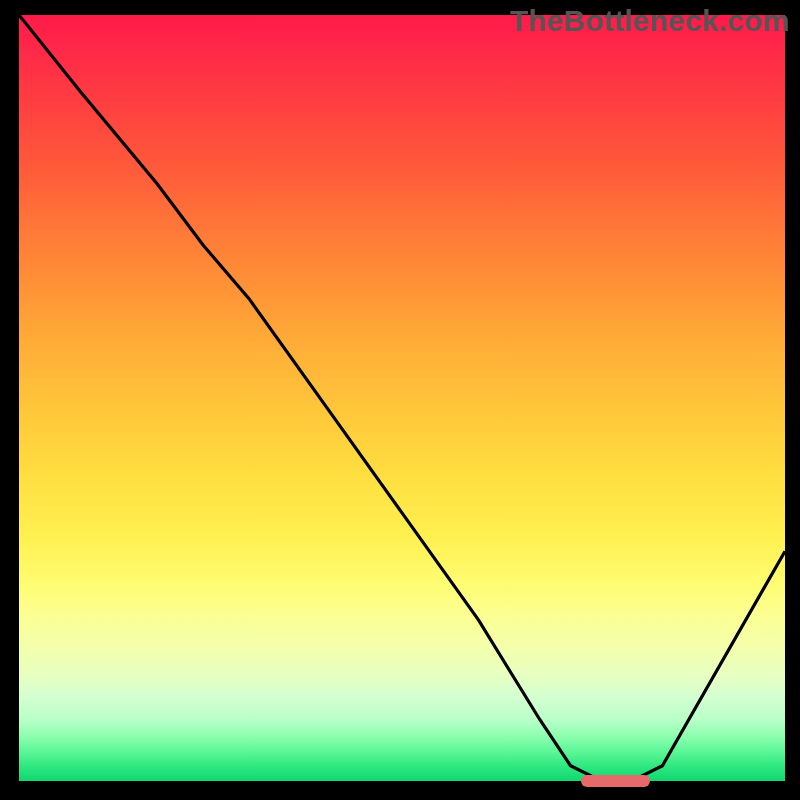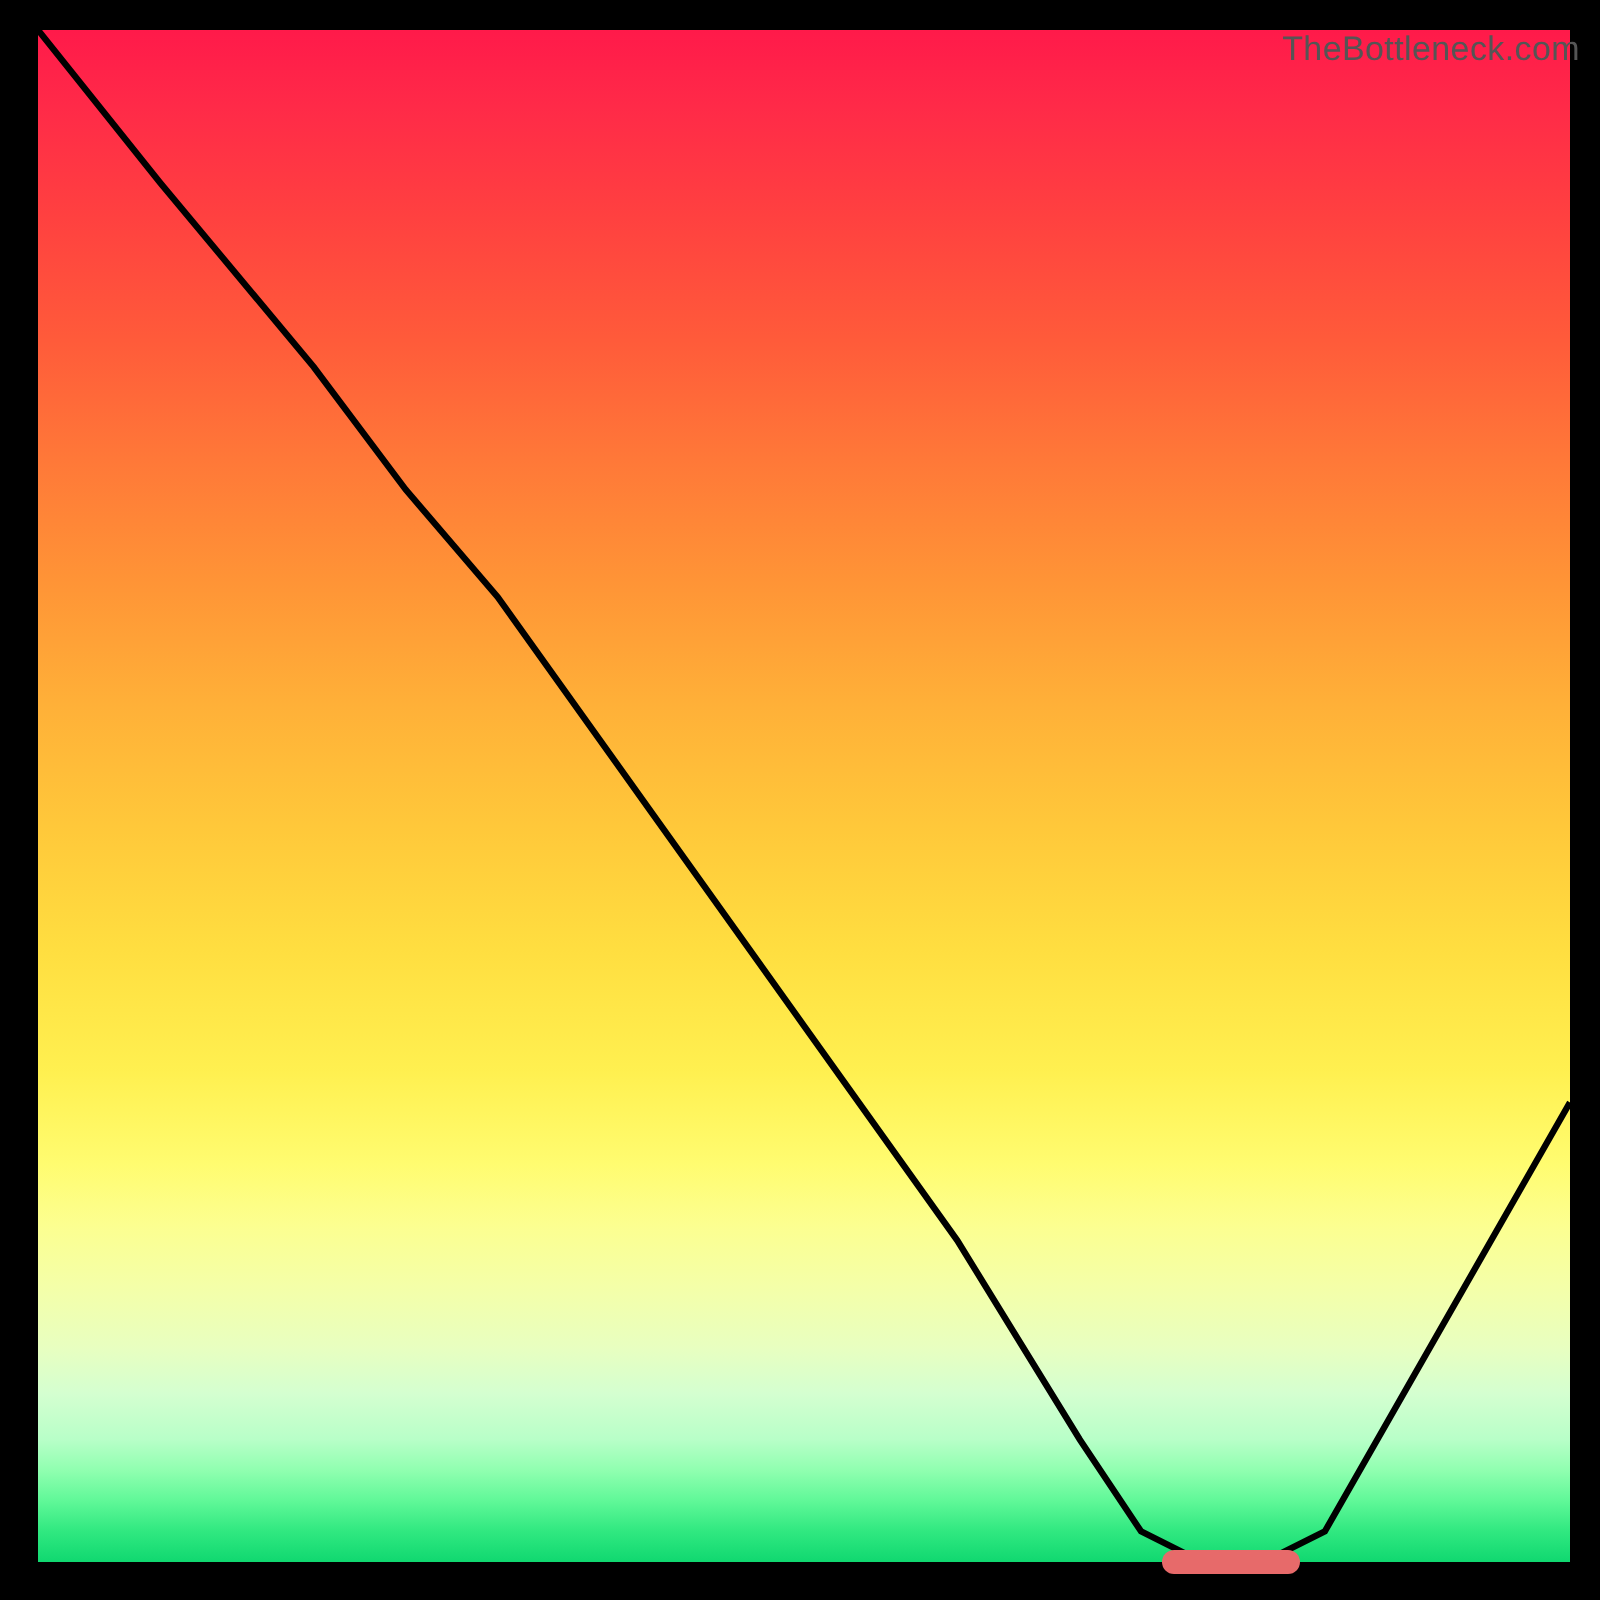--- a/index.html
+++ b/index.html
@@ -51,25 +51,25 @@
     width: 100%;
     height: 100%;
   }
   .marker {
     position: absolute;
     background: #e76a6a;
     border-radius: 6px;
   }
   .watermark {
     position: absolute;
-    top: 15px;
+    top: 4px;
     right: 10px;
     color: #555;
-    font-size: 17px;
-    font-weight: 400;
+    font-size: 30px;
+    font-weight: 700;
     letter-spacing: 0.2px;
   }
 </style>
 </head>
 <body>
 
 <div class="plot-area">
   <div class="gradient-bg"></div>
   <svg class="curve" viewBox="0 0 770 770" preserveAspectRatio="none">
     <path id="curve-path" fill="none" stroke="#000" stroke-width="3.2" d="M0.0 0.0 L61.6 77.0 L138.6 169.4 L184.8 231.0 L231.0 284.9 L308.0 392.7 L385.0 500.5 L462.0 608.3 L523.6 708.4 L554.4 754.6 L585.2 770.0 L616.0 770.0 L646.8 754.6 L770.0 539.0"></path>

